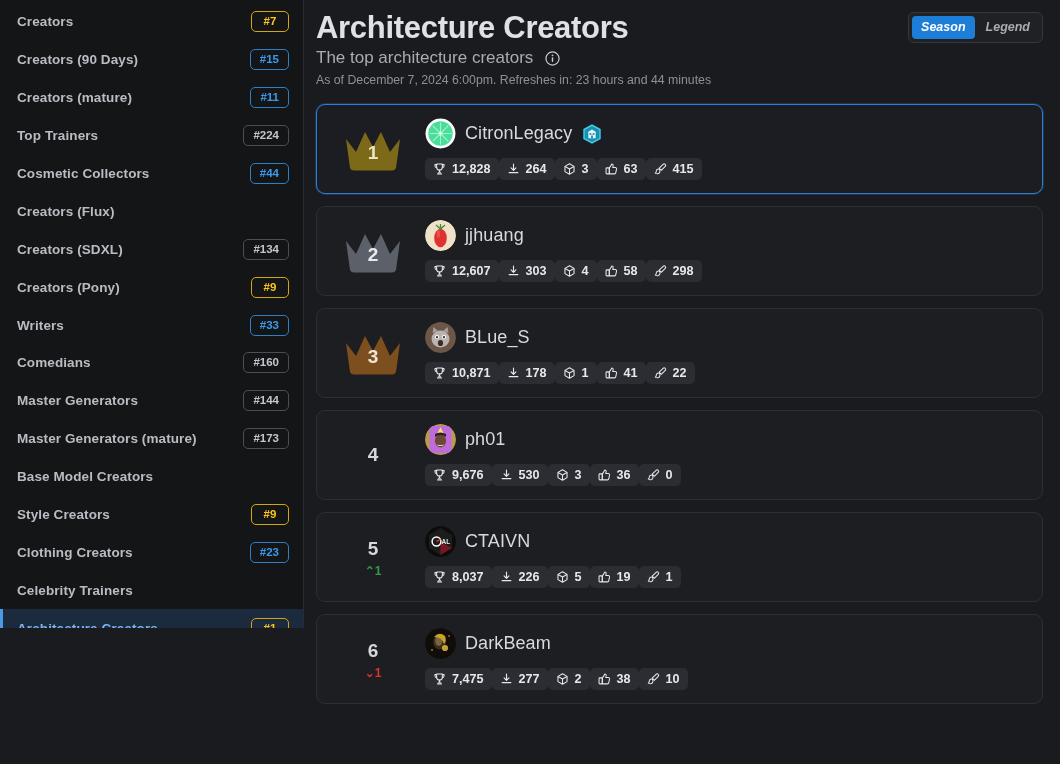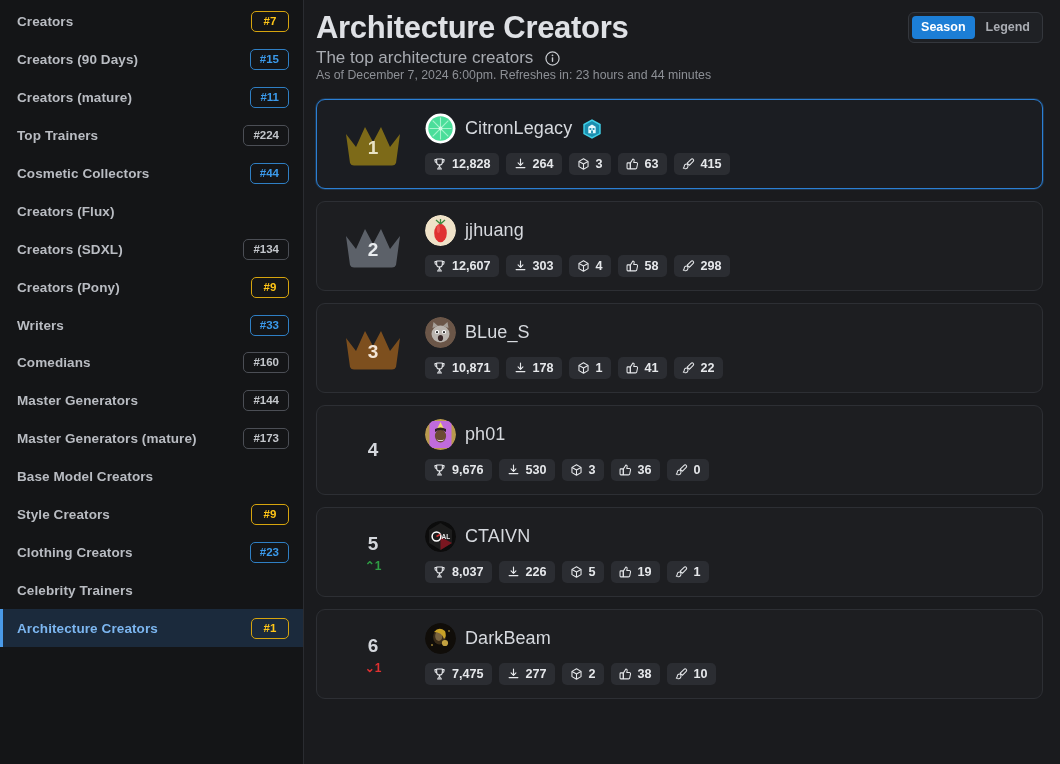--- a/index.html
+++ b/index.html
@@ -6,21 +6,21 @@
   html, body {
     width: 1060px; height: 764px;
     background: #1a1b1e;
     font-family: "Liberation Sans", sans-serif;
     overflow: hidden;
   }
   #app { display: flex; width: 1060px; height: 764px; }
 
   
   #sidebar {
-    width: 304px; height: 764px;
+    width: 304px; height: 628px;
     background: #141517;
     border-right: 1px solid #2a2c31;
     padding-top: 3px;
     overflow: hidden;
     flex: 0 0 304px;
   }
   .nav-item {
     height: 37.9px;
     display: flex; align-items: center;
     justify-content: space-between;
@@ -59,33 +59,33 @@
     position: relative;
   }
   .head-row { display: flex; justify-content: space-between; align-items: flex-start; }
   #page-title {
     font-size: 31px; font-weight: 700; color: #dfe1e5;
     letter-spacing: -0.3px; line-height: 38px;
   }
   .subtitle-row { display: flex; align-items: center; gap: 12px; margin-top: 1px; }
   #subtitle { font-size: 17px; color: #a9acb2; font-weight: 400; }
   .info-ic { width: 15px; height: 15px; display:block; }
-  #asof { font-size: 12.3px; color: #8d9096; }
+  #asof { font-size: 12.3px; color: #8d9096; margin-top: 5px; }
 
   .toggle-group {
     display: flex; align-items: center;
     background: #1f2125; border: 1px solid #34373d;
     border-radius: 6px; padding: 3px; gap: 2px;
     margin-top: 3px;
   }
   .toggle-btn {
     font-size: 12.5px; font-weight: 700;
     padding: 4px 9px 5px; border-radius: 4px;
     color: #a9acb2; cursor: pointer; background: transparent;
-    border: none; font-family: inherit;
+    border: none; font-family: inherit; font-style: italic;
   }
   .toggle-btn.on { background: #1c7ed6; color: #ffffff; }
 
   
   #cards { margin-top: 17px; display: flex; flex-direction: column; gap: 12px; }
   .card {
     background: #1d1e21;
     border: 1px solid #2d2f34;
     border-radius: 9px;
     height: 90px;
@@ -119,21 +119,21 @@
 
   .info-col { flex: 1; display: flex; flex-direction: column; gap: 9px; padding-left: 4px; }
   .name-row { display: flex; align-items: center; gap: 9px; }
   .avatar {
     width: 31px; height: 31px; border-radius: 50%;
     flex: 0 0 31px; overflow: hidden; position: relative;
   }
   .uname { font-size: 18px; font-weight: 400; color: #d6d9de; letter-spacing: .1px; }
   .ubadge { width: 22px; height: 22px; display: block; }
 
-  .chips { display: flex; gap: 7px; align-items: center; }
+  .chips { display: flex; align-items: center; }
   .chip {
     display: flex; align-items: center; gap: 6px;
     background: #2b2d32; border-radius: 5px;
     height: 22px; padding: 0 8px;
     font-size: 12.6px; font-weight: 700; color: #e6e8eb;
   }
   .chip svg { display: block; flex: 0 0 auto; }
 </style>
 </head>
 <body>

